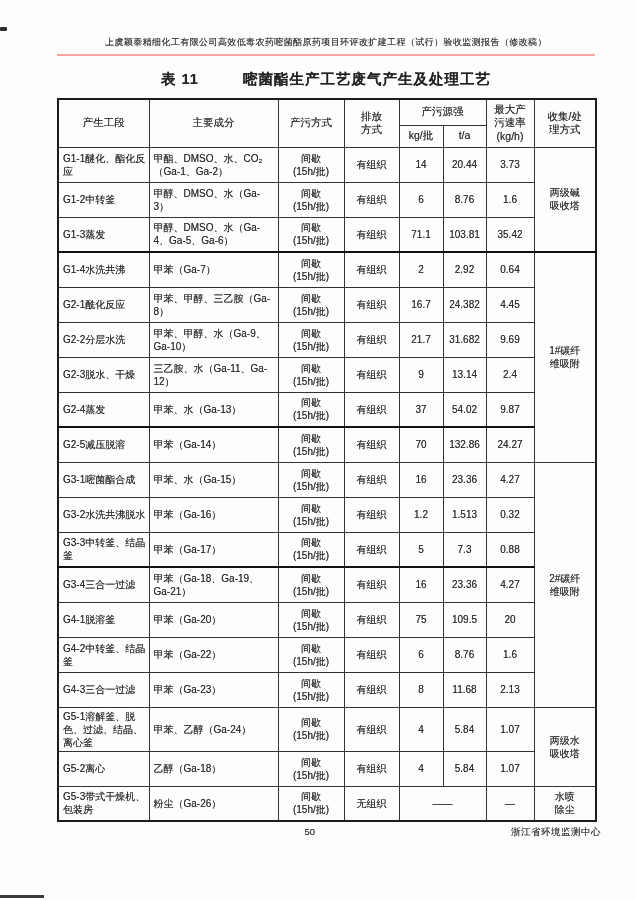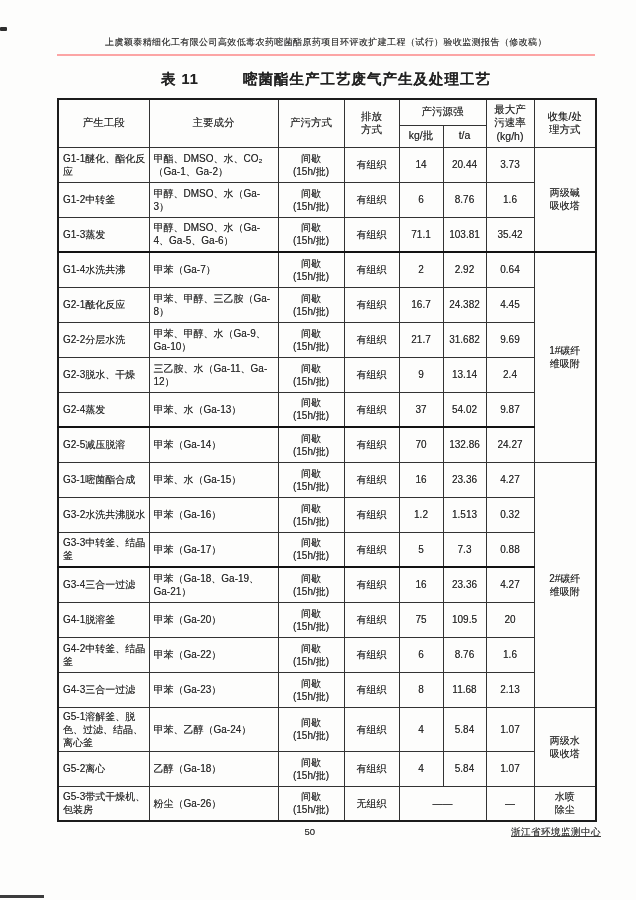--- a/index.html
+++ b/index.html
@@ -23,21 +23,21 @@
     white-space:pre-line;line-height:1.3;overflow:hidden;color:#2e2e2e;
   }
   thead th{font-size:10.5px;}
   thead tr.h1{height:26px;}
   thead tr.h2{height:22px;}
   tbody tr{height:35px;}
   td.td-stage,td.td-comp{text-align:left;padding-left:4px;}
   tr.thick-top td{border-top:2.5px solid #121212;}
   .footer{position:relative;height:18px;margin-top:4px;font-size:9.5px;color:#3a3a3a;}
   .footer .page-num{position:absolute;left:46%;}
-  .footer .footer-right{position:absolute;right:-6px;letter-spacing:0.5px;filter:blur(0.3px);text-decoration:underline;}
+  .footer .footer-right{position:absolute;right:-6px;letter-spacing:0.5px;filter:blur(0.3px);}
   .artifact-tl{position:absolute;left:0;top:27px;width:7px;height:4px;background:#2e2e2e;border-radius:1px;}
   .artifact-bl{position:absolute;left:0;bottom:2px;width:44px;height:3px;background:#3c3c3c;}
 </style>
 </head>
 <body>
 
 <div class="page">
 
   <div class="doc-header">上虞颖泰精细化工有限公司高效低毒农药嘧菌酯原药项目环评改扩建工程（试行）验收监测报告（修改稿）</div>
 

